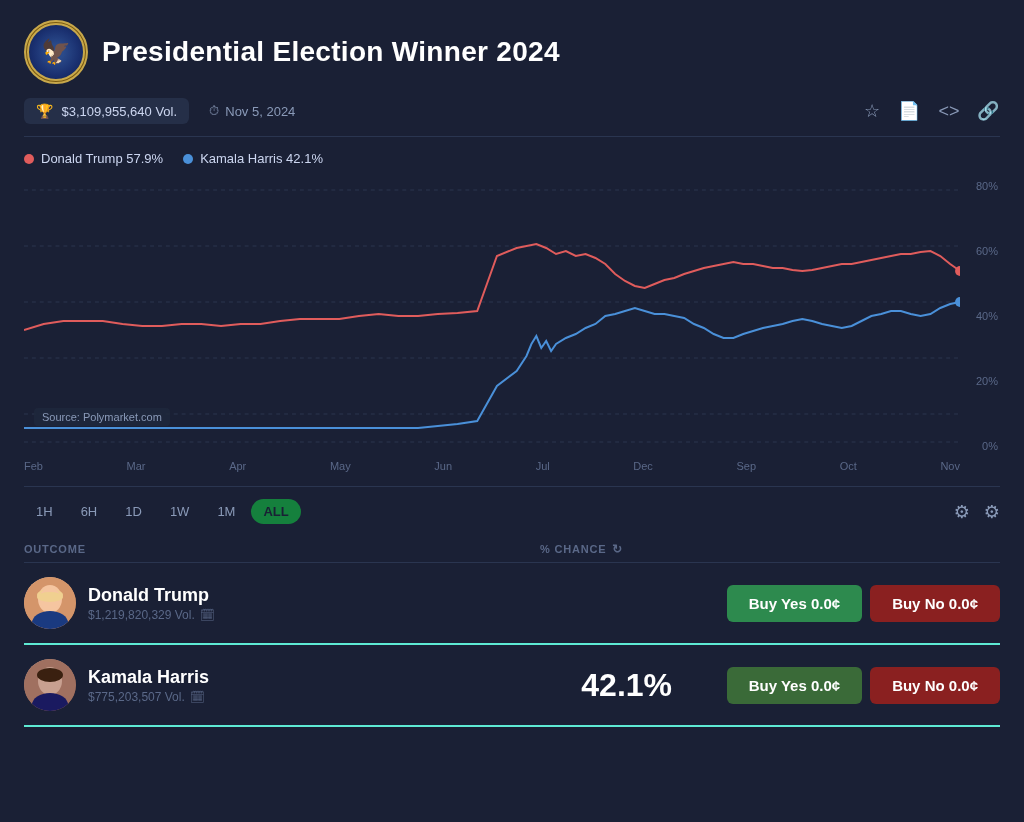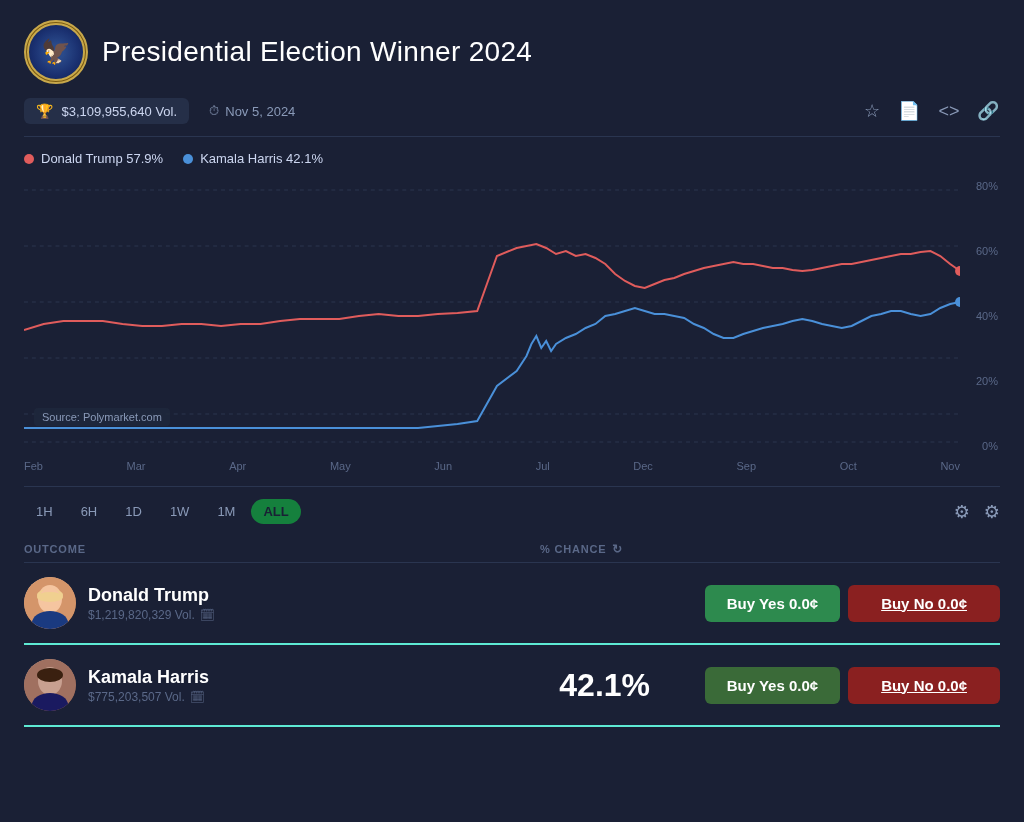--- a/index.html
+++ b/index.html
@@ -47,21 +47,21 @@
       display: flex;
       align-items: center;
       justify-content: center;
       border: 2px solid #c8a84b;
     }
     .seal-eagle {
       font-size: 24px;
     }
     .header-title {
       font-size: 28px;
-      font-weight: 400;
+      font-weight: 700;
       color: #ffffff;
       letter-spacing: 0.3px;
     }
     
     .sub-header {
       display: flex;
       align-items: center;
       justify-content: space-between;
       margin-bottom: 14px;
       border-bottom: 1px solid #2a3550;
@@ -310,26 +310,25 @@
       font-size: 15px;
       font-weight: 600;
       cursor: pointer;
       white-space: nowrap;
     }
     .buy-no-btn {
       background: #8a2020;
       color: #fff;
       border: none;
       border-radius: 6px;
-      padding: 10px 33px;
+      padding: 10px 22px;
       font-size: 15px;
       font-weight: 600;
       cursor: pointer;
       white-space: nowrap;
-      text-decoration: underline;
     }
     .grid-line {
       stroke: #2a3550;
       stroke-width: 1;
       stroke-dasharray: 4 4;
     }
   </style>
 </head>
 <body>
 

